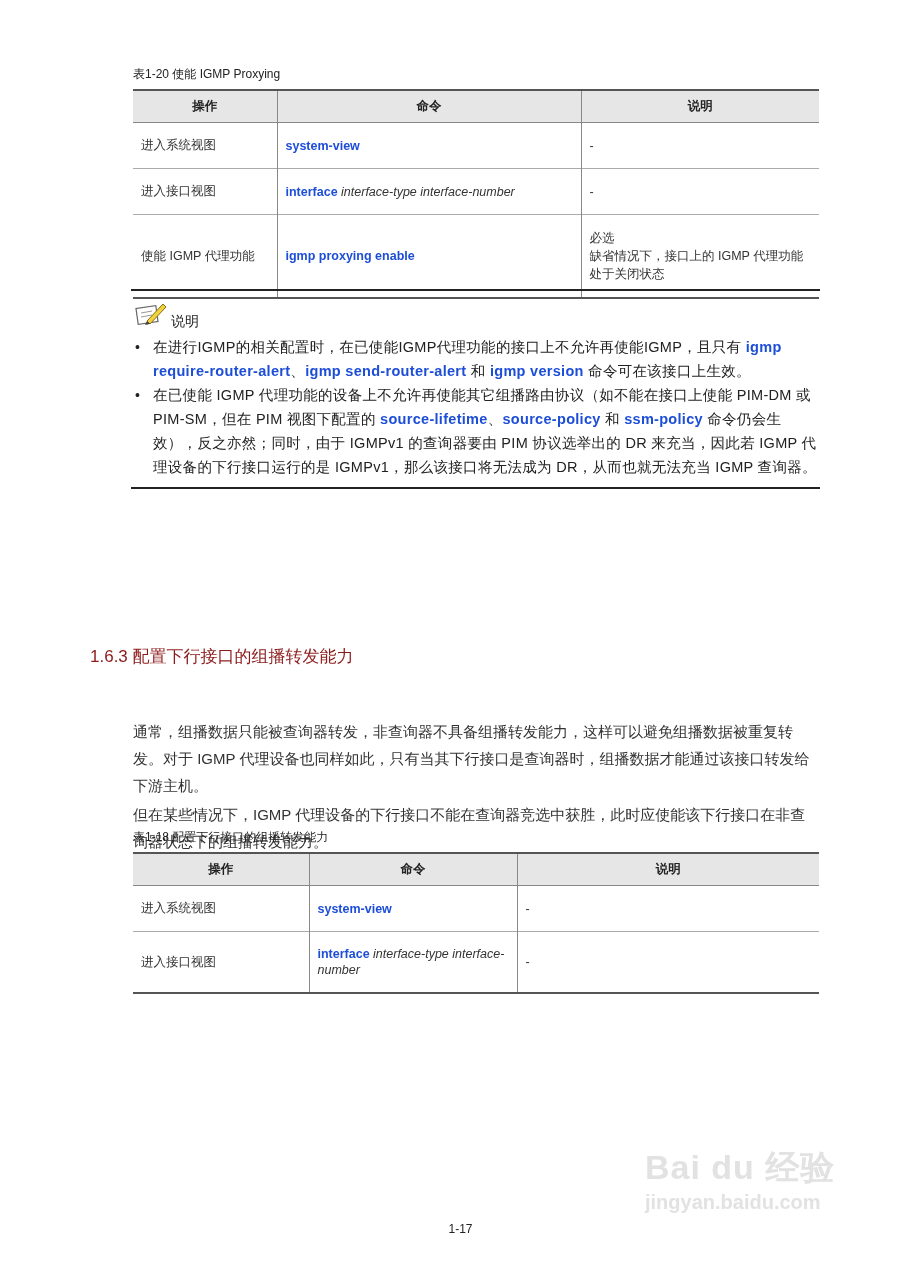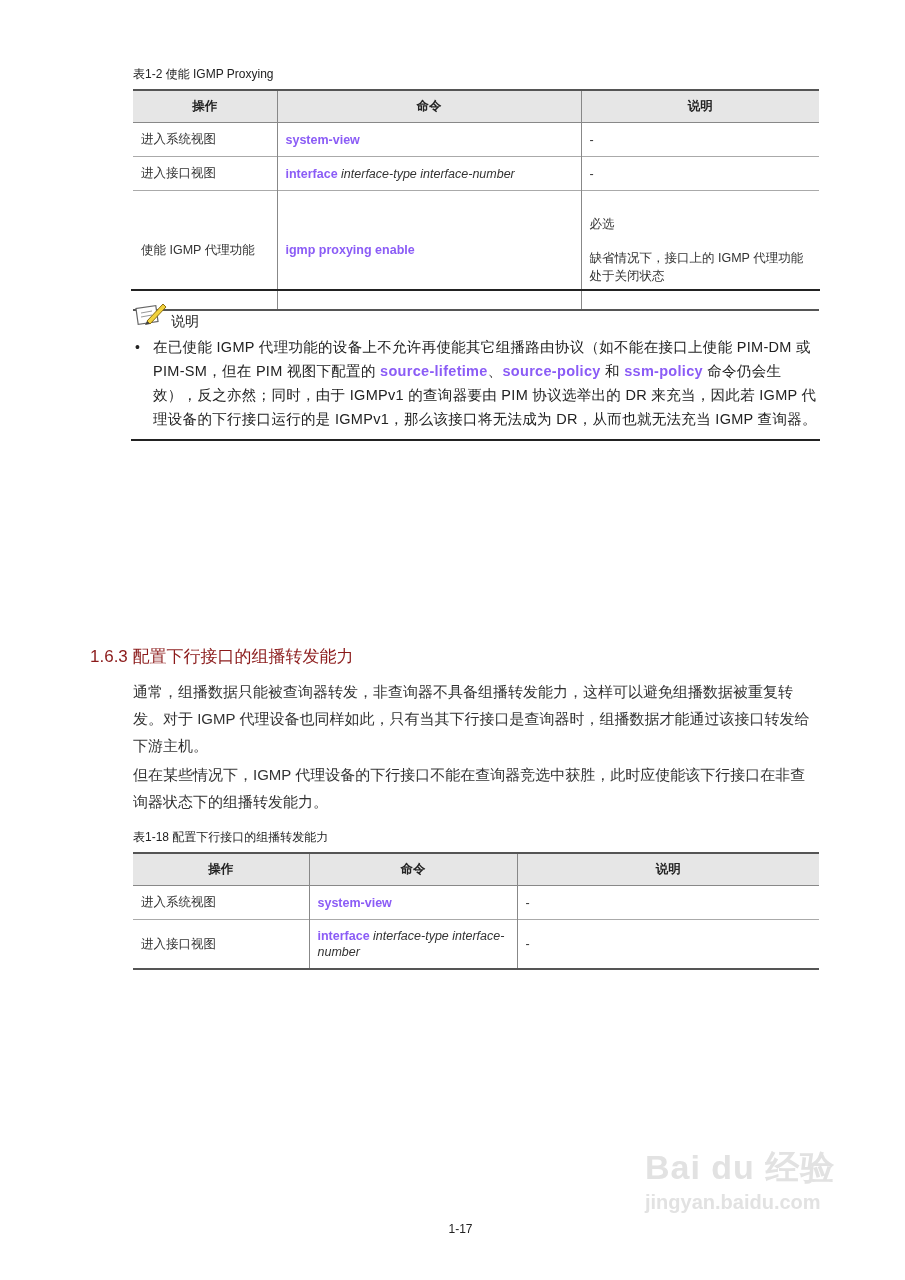--- a/index.html
+++ b/index.html
@@ -3,41 +3,41 @@
 <meta charset="utf-8">
 <style>
   html, body { margin:0; padding:0; background:#ffffff; }
   body { width:905px; height:1280px; position:relative; overflow:hidden;
          font-family:"Liberation Sans","DejaVu Sans",sans-serif; color:#222; }
   .abs { position:absolute; }
   .caption { font-size:12px; color:#222; }
   table.cmd { position:absolute; border-collapse:collapse; font-size:12.5px; }
   table.cmd th { background:#e6e6e6; font-weight:bold; text-align:center; height:29px;
                  border-top:2px solid #555; border-bottom:1px solid #888; font-size:12.5px;margin-top:42px; }
-  table.cmd td { border-top:1px solid #aaa; padding:8px 8px; vertical-align:middle; color:#333; }
+  table.cmd td { border-top:1px solid #aaa; padding:14px 8px; vertical-align:middle; color:#333; }
   table.cmd th + th, table.cmd td + td { border-left:1px solid #888; }
   table.cmd tr:last-child td { border-bottom:2px solid #555; }
-  .b { font-weight:bold; color:#8b5cf6; }
+  .b { font-weight:bold; color:#1d4ed8; }
   .i { font-style:italic; }
-  .desc-p { margin:16px 0; line-height:18px; }
+  .desc-p { margin:0 0; line-height:18px; }
   .note-box { position:absolute; left:131px; width:689px; border-top:2px solid #222; border-bottom:2px solid #222; }
   .note-head { display:flex; align-items:flex-end; margin-top:10px; margin-left:4px; }
   .note-title { font-size:14px; margin-left:4px; }
   ul.notes { list-style:none; margin:4px 0 8px 0; padding:0; }
   ul.notes li { position:relative; padding-left:22px; font-size:14.5px; line-height:24px; letter-spacing:0.3px; }
   ul.notes li::before { content:"•"; position:absolute; left:4px; top:0; font-size:14px; }
   .section-title { left:90px; top:645px; font-size:17px; color:#8b1a1a; }
-  .para { left:133px; width:686px; font-size:15px; line-height:27px; color:#333; }
+  .para { left:133px; width:686px; font-size:15px; line-height:27px; color:#333;margin-top:40px; }
   .page-num { left:8px; width:905px; text-align:center; top:1222px; font-size:12px; }
   .watermark { left:645px; top:1145px; color:#e2e2e2; }
 </style>
 </head>
 <body>
 
-<div class="abs caption" style="left:133px;top:66px;">表1-2 使能 IGMP Proxying</div>
+<div class="abs caption" style="left:133px;top:66px;">表1-20 使能 IGMP Proxying</div>
 <table class="cmd" id="t1" style="left:133px;top:89px;width:686px;">
   <colgroup>
       <col style="width:144px">
       <col style="width:304px">
       <col style="width:238px">
     </colgroup>
   <thead>
       <tr>
     <th>操作</th>
     <th>命令</th>
@@ -73,20 +73,21 @@
         <rect x="2" y="6" width="20" height="16" fill="#fff" stroke="#666" stroke-width="1.2" transform="rotate(-8 12 14)"></rect>
         <line x1="6" y1="12" x2="17" y2="10" stroke="#999"></line>
         <line x1="6" y1="16" x2="17" y2="14" stroke="#999"></line>
         <polygon points="12,20 28,3 31,6 15,23" fill="#f2d23c" stroke="#8a6d10" stroke-width="1"></polygon>
         <polygon points="12,20 15,23 10,24" fill="#444"></polygon>
       </svg>
     </span>
     <span class="note-title">说明</span>
   </div>
   <ul class="notes" id="note-list">
+      <li><span>在进行IGMP的相关配置时，在已使能IGMP代理功能的接口上不允许再使能IGMP，且只有 </span><span class="b">igmp require-router-alert</span><span>、</span><span class="b">igmp send-router-alert</span><span> 和 </span><span class="b">igmp version</span><span> 命令可在该接口上生效。</span></li>
       <li><span>在已使能 IGMP 代理功能的设备上不允许再使能其它组播路由协议（如不能在接口上使能 PIM-DM 或 PIM-SM，但在 PIM 视图下配置的 </span><span class="b">source-lifetime</span><span>、</span><span class="b">source-policy</span><span> 和 </span><span class="b">ssm-policy</span><span> 命令仍会生效），反之亦然；同时，由于 IGMPv1 的查询器要由 PIM 协议选举出的 DR 来充当，因此若 IGMP 代理设备的下行接口运行的是 IGMPv1，那么该接口将无法成为 DR，从而也就无法充当 IGMP 查询器。</span></li>
     </ul>
 </div>
 
 <div class="abs section-title">1.6.3  配置下行接口的组播转发能力</div>
 <div class="abs para" style="top:678px;">通常，组播数据只能被查询器转发，非查询器不具备组播转发能力，这样可以避免组播数据被重复转发。对于 IGMP 代理设备也同样如此，只有当其下行接口是查询器时，组播数据才能通过该接口转发给下游主机。</div>
 <div class="abs para" style="top:761px;">但在某些情况下，IGMP 代理设备的下行接口不能在查询器竞选中获胜，此时应使能该下行接口在非查询器状态下的组播转发能力。</div>
 
 <div class="abs caption" style="left:133px;top:829px;">表1-18 配置下行接口的组播转发能力</div>
 <table class="cmd" style="left:133px;top:852px;width:686px;">

